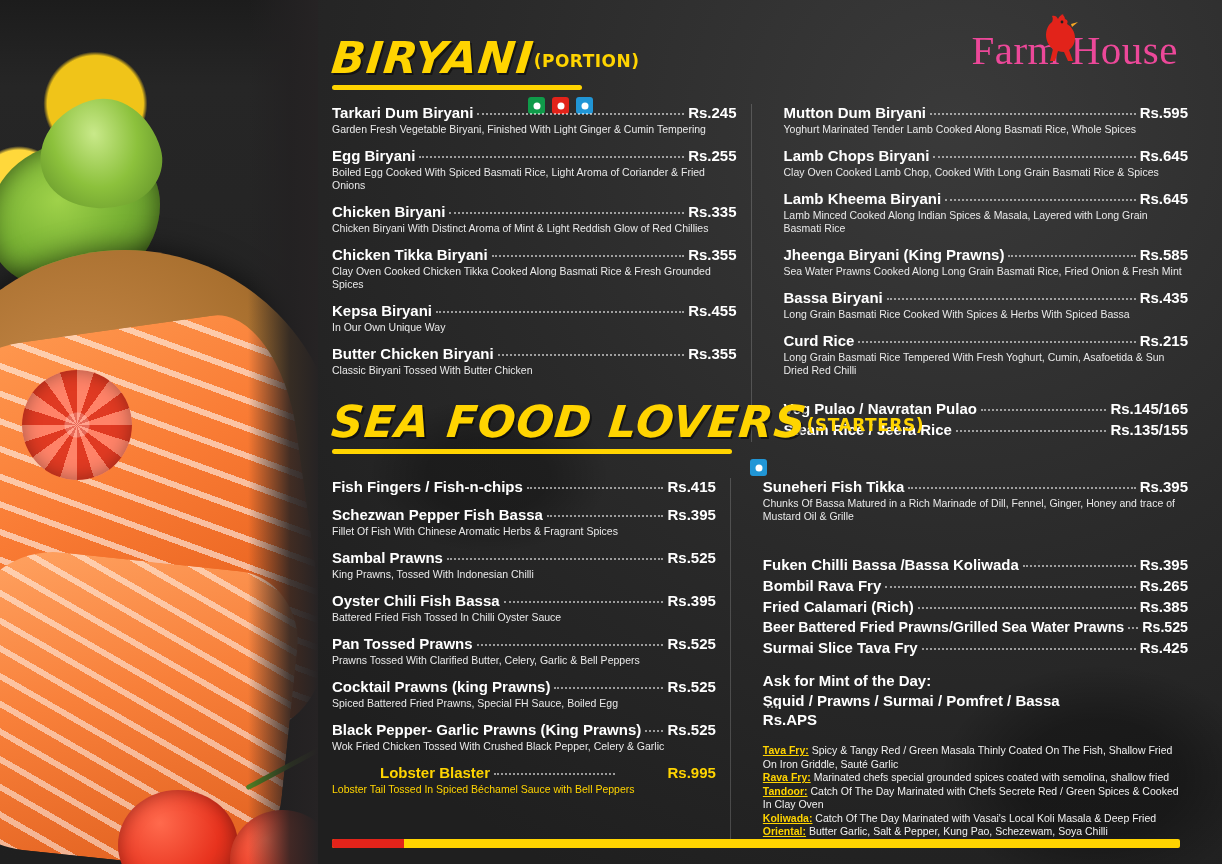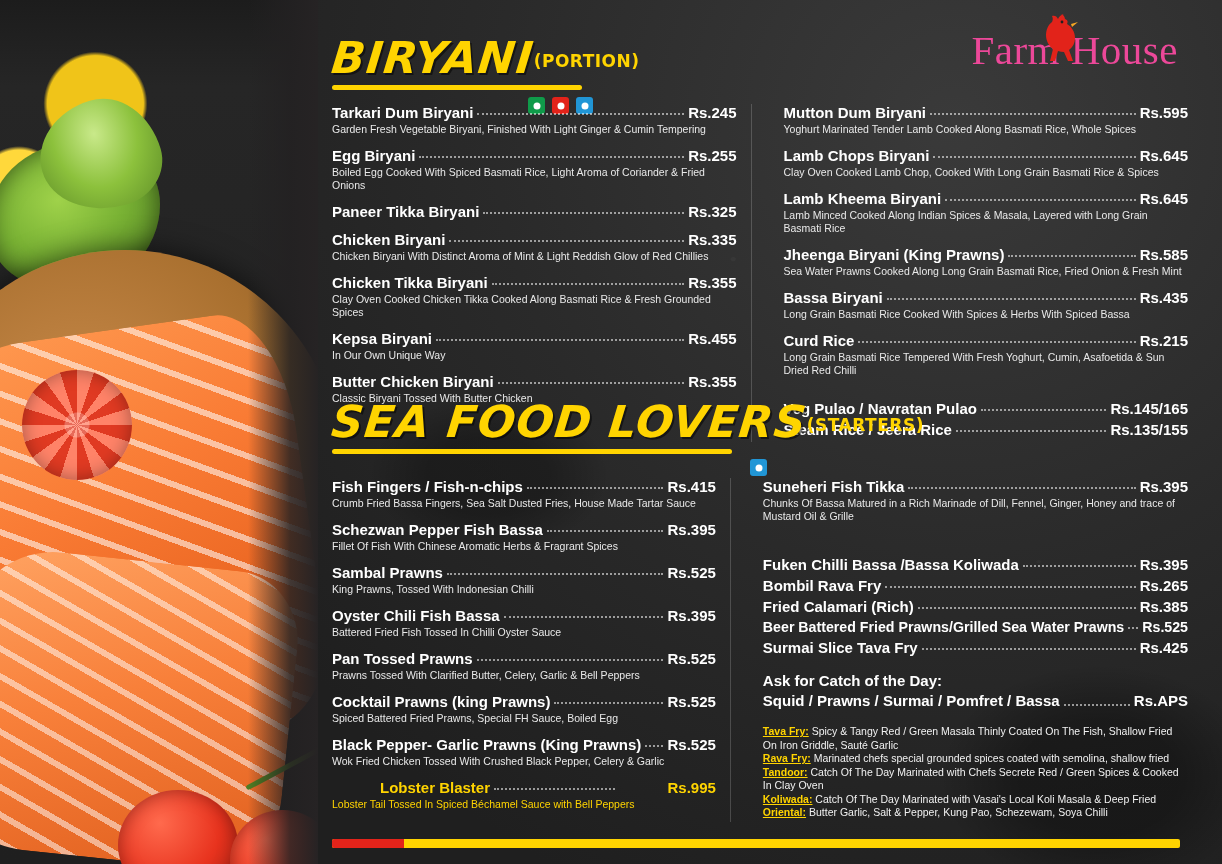--- a/index.html
+++ b/index.html
@@ -158,21 +158,21 @@
   .desc{
     color:#e9e9e9;font-size:10.5px;line-height:13px;margin-top:2px;font-weight:normal;
     max-width:420px;
   }
   .item.compact{margin-bottom:4px;}
   .item.compact .item-line{font-size:15px;}
 
   .yellow-name{color:#ffd400;margin-left:48px;}
 
   .ask{color:#fff;font-size:15px;font-weight:bold;margin-top:16px;}
-  .ask .line2{margin-top:3px;display:flex;align-items:flex-end;}
+  .ask .line2{margin-top:3px;display:flex;align-items:flex-start;flex-direction:column;}
 
   .notes{margin-top:16px;color:#f1f1f1;font-size:10.5px;line-height:13.5px;}
   .notes u{color:#ffd400;text-decoration:underline;font-weight:bold;}
 
   .bottom-bar{
     position:absolute;left:332px;right:42px;bottom:16px;height:9px;
     background:#ffd400;border-radius:2px;
   }
   .bottom-bar::before{
     content:"";position:absolute;left:0;top:0;width:72px;height:9px;background:#e2231a;border-radius:2px 0 0 2px;
@@ -230,25 +230,20 @@
       </div>
       <div class="item">
         <div class="item-line">
             <span class="item-name">Egg Biryani</span>
             <span class="leader"></span>
             <span class="price">Rs.255</span>
           </div>
         <div class="desc">Boiled Egg Cooked With Spiced Basmati Rice, Light Aroma of Coriander &amp;  Fried Onions</div>
       </div>
       <div class="item">
-        <div class="item-line">
-            <span class="item-name">Paneer Tikka Biryani</span>
-            <span class="leader"></span>
-            <span class="price">Rs.325</span>
-          </div>
       </div>
       <div class="item">
         <div class="item-line">
             <span class="item-name">Chicken Biryani</span>
             <span class="leader"></span>
             <span class="price">Rs.335</span>
           </div>
         <div class="desc">Chicken Biryani With Distinct Aroma of Mint &amp; Light Reddish Glow of Red Chillies</div>
       </div>
       <div class="item">
@@ -353,21 +348,20 @@
   </div>
 
   <div class="cols" style="top:478px;">
     <div class="col">
       <div class="item">
         <div class="item-line">
             <span class="item-name">Fish Fingers / Fish-n-chips</span>
             <span class="leader"></span>
             <span class="price">Rs.415</span>
           </div>
-        <div class="desc">Crumb Fried Bassa Fingers, Sea Salt Dusted Fries, House Made Tartar Sauce</div>
       </div>
       <div class="item">
         <div class="item-line">
             <span class="item-name">Schezwan Pepper Fish Bassa</span>
             <span class="leader"></span>
             <span class="price">Rs.395</span>
           </div>
         <div class="desc">Fillet Of Fish With Chinese Aromatic Herbs &amp; Fragrant Spices</div>
       </div>
       <div class="item">
@@ -462,21 +456,21 @@
       </div>
       <div class="item compact">
         <div class="item-line">
             <span class="item-name">Surmai Slice Tava Fry</span>
             <span class="leader"></span>
             <span class="price">Rs.425</span>
           </div>
       </div>
 
       <div class="ask">
-        <div>Ask for Catch of the Day:</div>
+        <div>Ask for Mint of the Day:</div>
         <div class="line2">
             <span class="item-name">Squid / Prawns / Surmai / Pomfret / Bassa</span>
             <span class="leader"></span>
             <span class="price">Rs.APS</span>
           </div>
       </div>
 
       <div class="notes">
         <div><u>Tava Fry:</u><span> Spicy &amp; Tangy Red / Green Masala Thinly Coated On The Fish, Shallow Fried On Iron Griddle, Sauté Garlic</span></div>
         <div><u>Rava Fry:</u><span> Marinated chefs special grounded spices coated with semolina, shallow fried</span></div>

